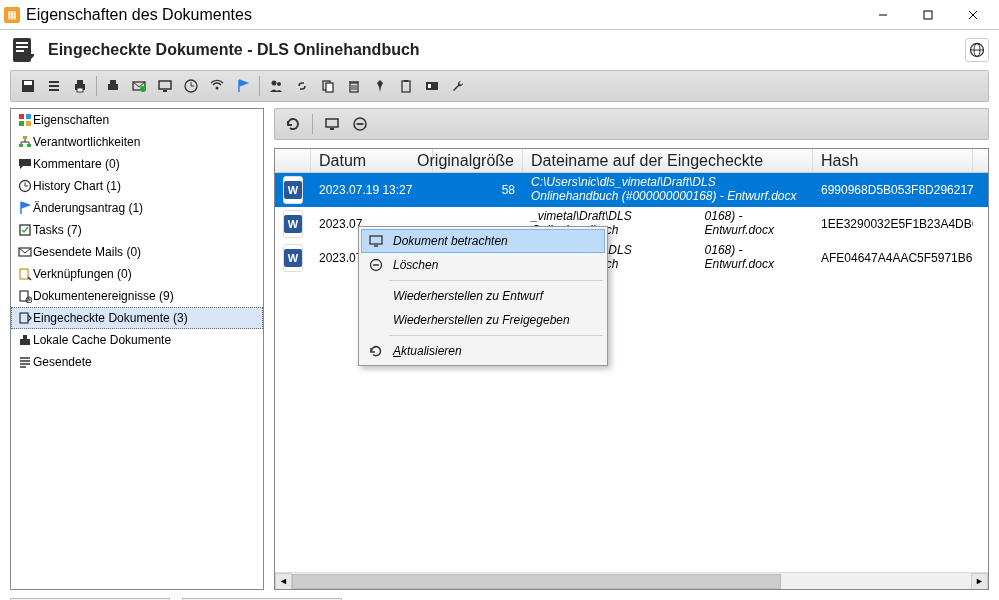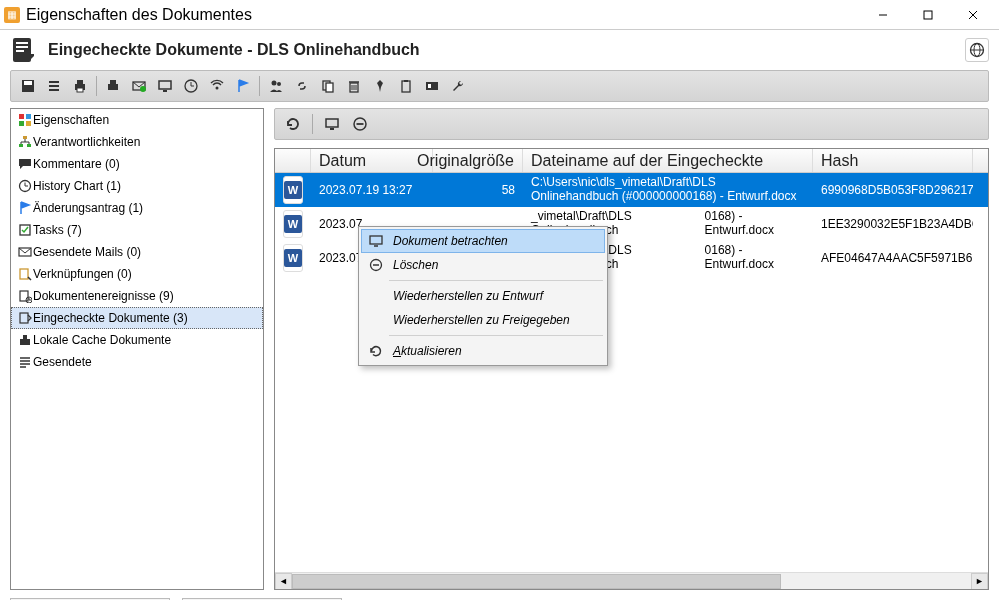--- a/index.html
+++ b/index.html
@@ -33,21 +33,21 @@
 .mini-toolbar .tbtn { width:24px; height:24px; display:flex; align-items:center; justify-content:center; cursor:pointer; border-radius:2px;}
 .mini-toolbar .sep { width:1px; height:20px; background:#aaa; margin: 0 3px; }
 
 .table-wrap { flex: 1; border: 1px solid #888; background: #fff; overflow: hidden; display:flex; flex-direction:column; position:relative; }
 .thead { display:flex; height: 24px; background: linear-gradient(#fdfdfd,#ececec); border-bottom: 1px solid #ccc; }
 .thead .th { border-right: 1px solid #ddd; padding: 4px 8px; font-size: 16px; color:#222; display:flex; align-items:center;}
 .tbody { flex: 1; overflow: auto; position:relative; }
 .trow { display:flex; height: 34px; align-items: center; border-bottom: 0; }
 .trow.selected { background: #0078d7; color: #fff; }
 .trow .td { padding: 2px 8px; font-size: 12px; overflow: hidden; white-space: nowrap; display:flex; align-items:center;}
-.trow .td.filename { white-space: normal; line-height: 1.15; font-size:11.5px; }
+.trow .td.filename { white-space: normal; line-height: 1.15; font-size:11.5px;font-style:italic; }
 .trow .td.hash { text-overflow: clip; }
 .col-icon { width: 36px; }
 .col-date { width: 122px; }
 .col-size { width: 90px; text-align:left; justify-content:flex-end;}
 .col-file { width: 290px; }
 .col-hash { width: 160px; }
 
 .word-icon { width: 28px; height: 28px; background:#fff; border:1px solid #ddd; border-radius:3px; display:flex; align-items:center; justify-content:center;}
 .word-icon .w { width:18px; height:18px; background:#2b579a; border-radius:2px; color:#fff; font-weight:bold; font-size:11px; display:flex; align-items:center; justify-content:center; }
 

